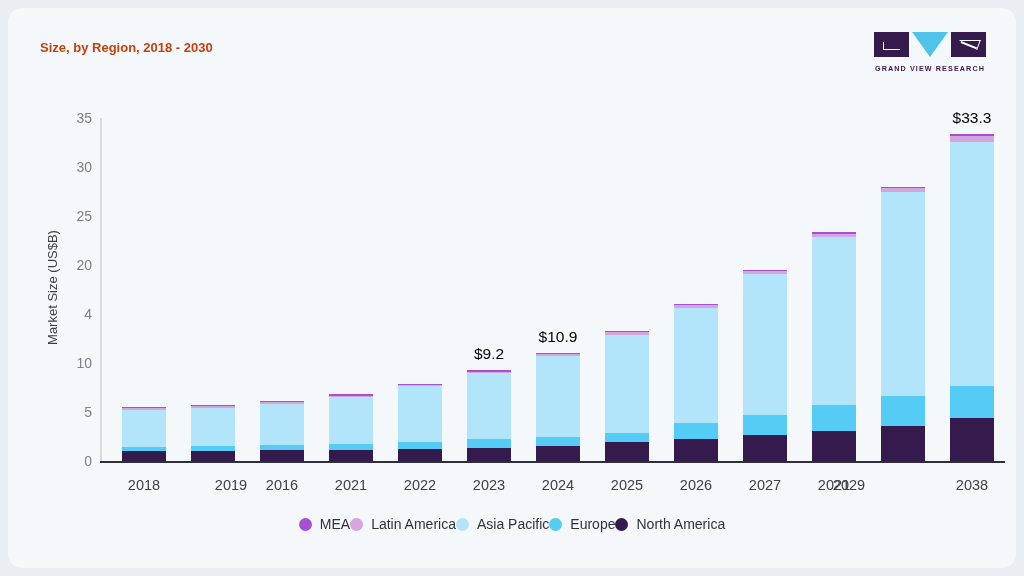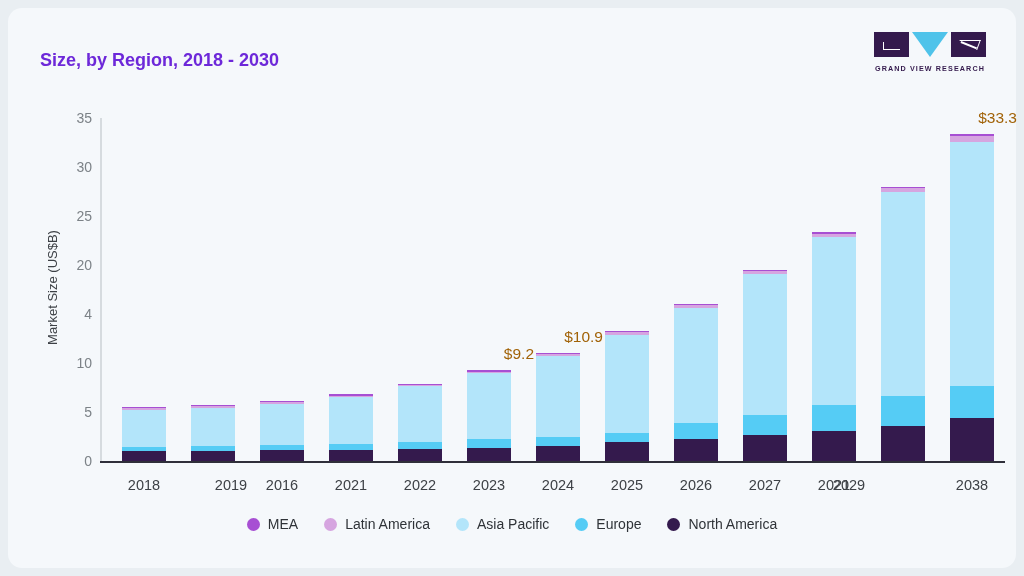--- a/index.html
+++ b/index.html
@@ -17,22 +17,22 @@
     border-radius: 14px;
   }
 
   
   #header { position: absolute; left: 32px; top: 22px; }
   #chart-title {
     font-size: 24px; font-weight: bold; color: #2b0b3f;
     letter-spacing: -0.2px; white-space: nowrap;
   }
   #chart-subtitle {
-    margin-top: 20px; font-size: 18px; font-weight: bold;
-    color: #6d28d9; letter-spacing: 0px;
+    margin-top: 10px; font-size: 13px; font-weight: bold;
+    color: #c2410c; letter-spacing: 0px;
   }
 
   
   #logo { position: absolute; right: 30px; top: 24px; width: 112px; }
   #logo-marks { display: flex; align-items: flex-start; justify-content: center; gap: 3px; height: 26px; }
   .logo-sq { width: 35px; height: 25px; background: #341a4d; position: relative; }
   .logo-g::after {
     content: ""; position: absolute; left: 9px; top: 10px;
     width: 16px; height: 7px;
     border-left: 1.5px solid #fff; border-bottom: 1.5px solid #fff;
@@ -94,29 +94,29 @@
   
   #bars { position: absolute; left: 0; top: 0; width: 1008px; height: 560px; }
   .bar-col {
     position: absolute; bottom: 105px;
     display: flex; flex-direction: column-reverse;
     width: 44px;
   }
   .seg { width: 100%; }
   .bar-label {
     position: absolute;
-    font-size: 15.5px; color: #a16207;
-    text-align: right; transform: translateX(-50%);
+    font-size: 15.5px; color: #000000;
+    text-align: center; transform: translateX(-50%);
     width: 90px;
   }
 
   
   #legend {
     position: absolute; left: 0; top: 508px; width: 1008px;
-    display: flex; justify-content: center; align-items: center; gap: 26px;
+    display: flex; justify-content: center; align-items: center; 
   }
   .legend-item { display: flex; align-items: center; gap: 8px; }
   .legend-dot { width: 13px; height: 13px; border-radius: 50%; }
   .legend-label { font-size: 14px; color: #2f3338; white-space: nowrap; }
 </style>
 </head>
 <body>
 
 <div id="card">
 

